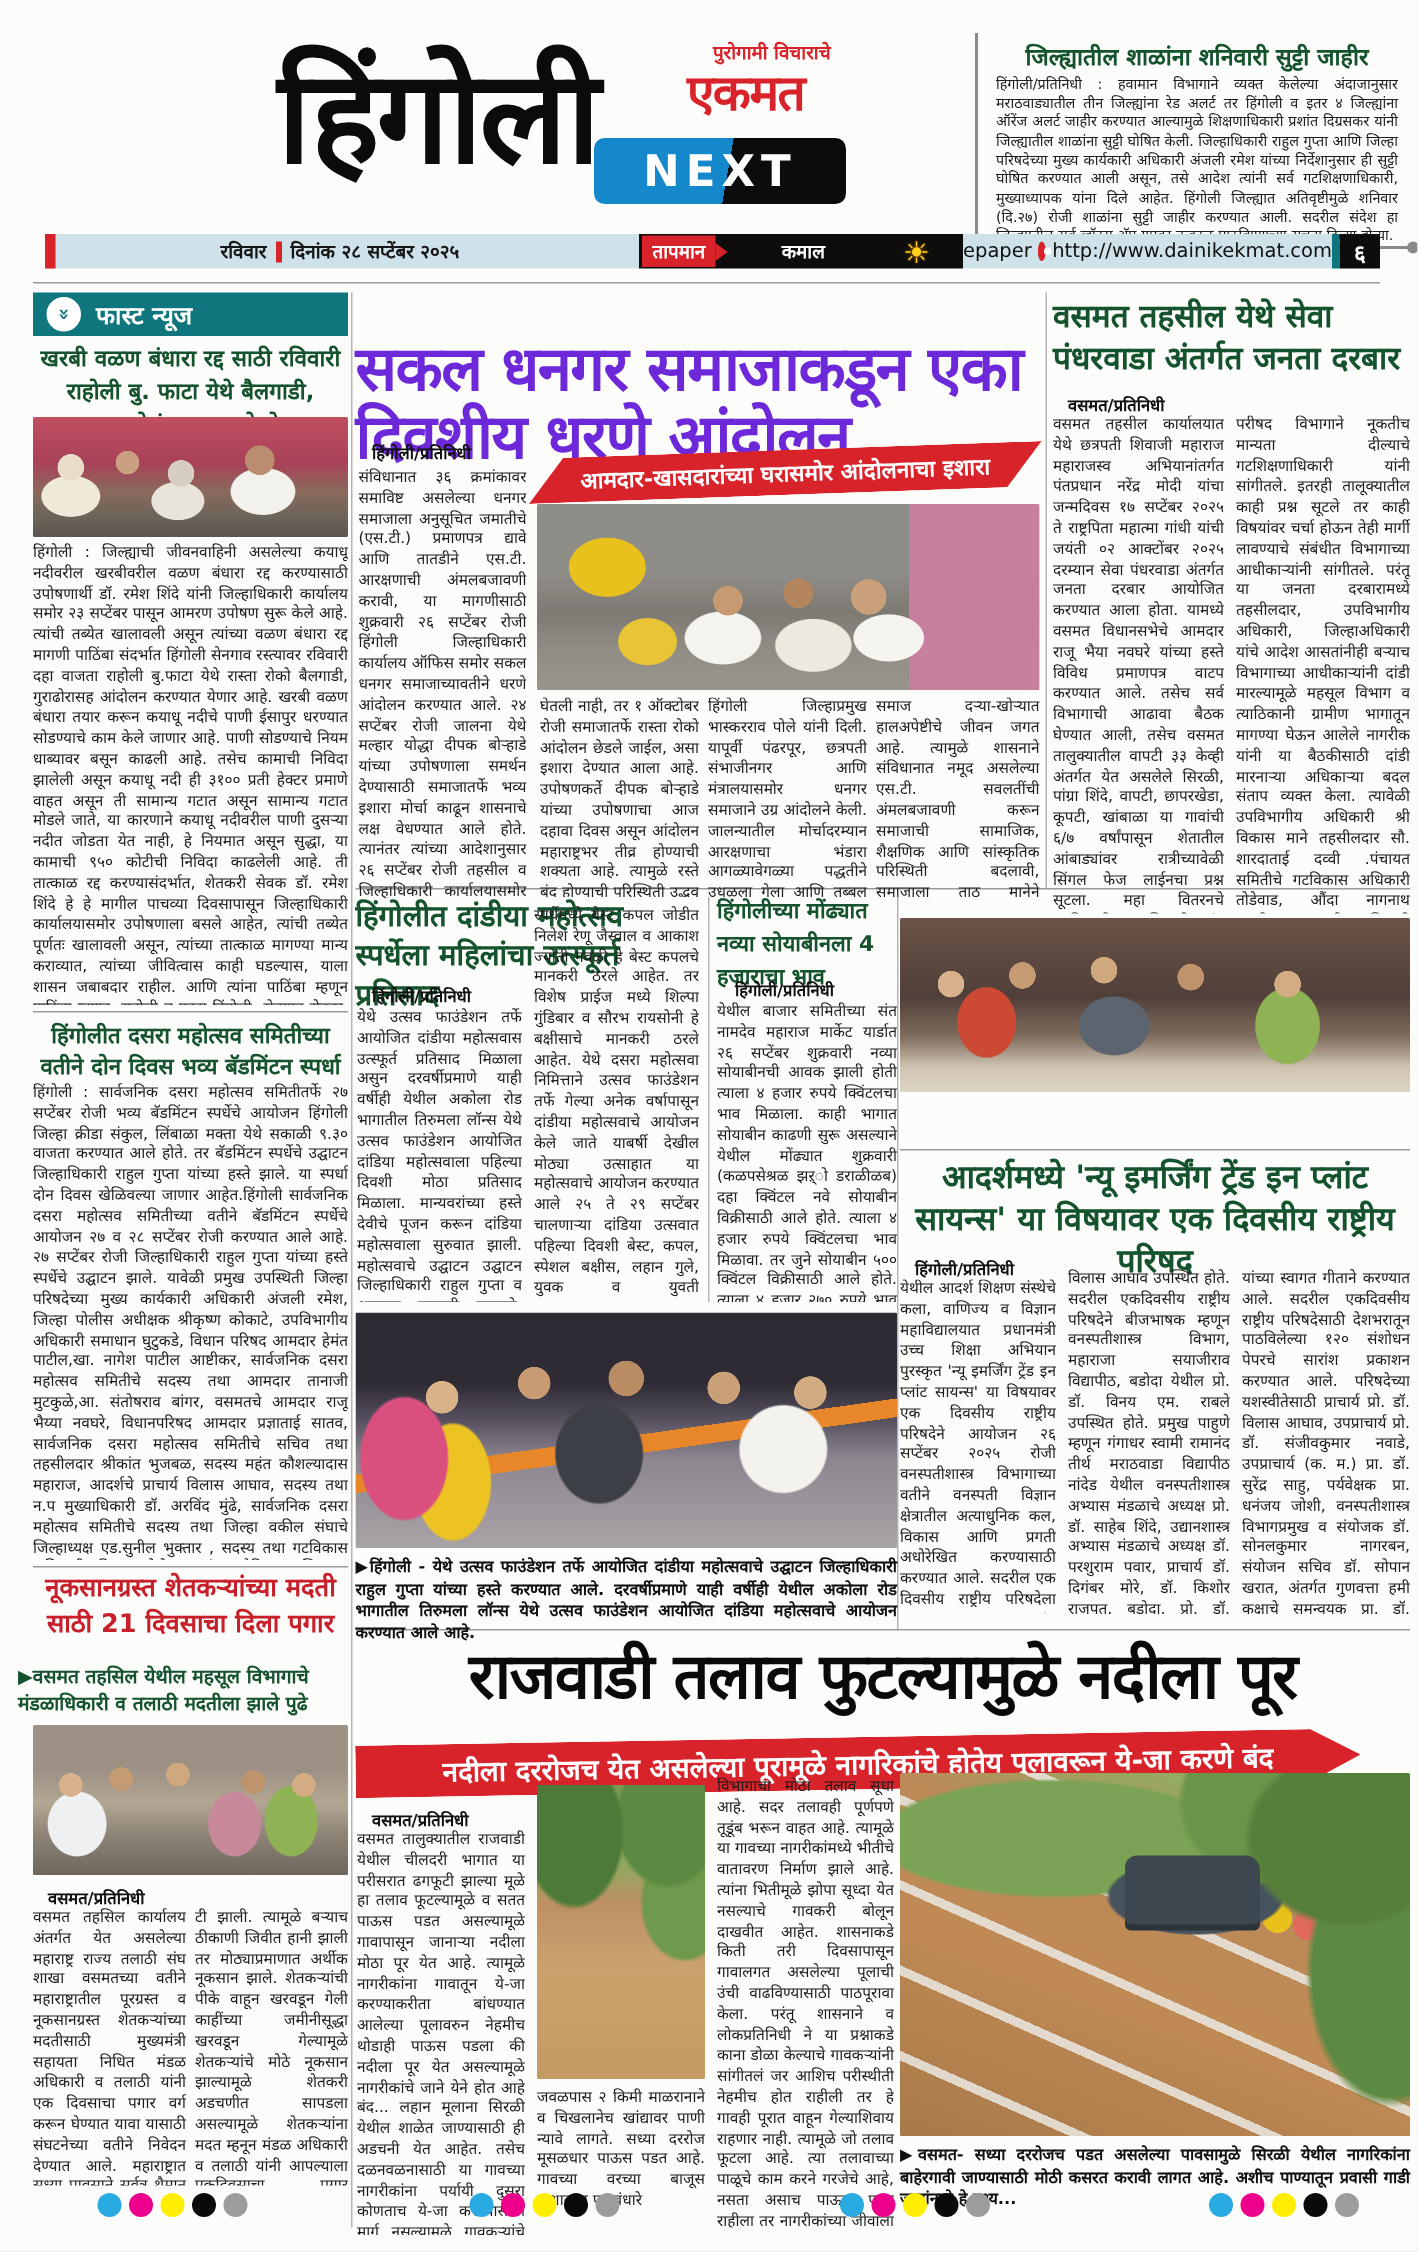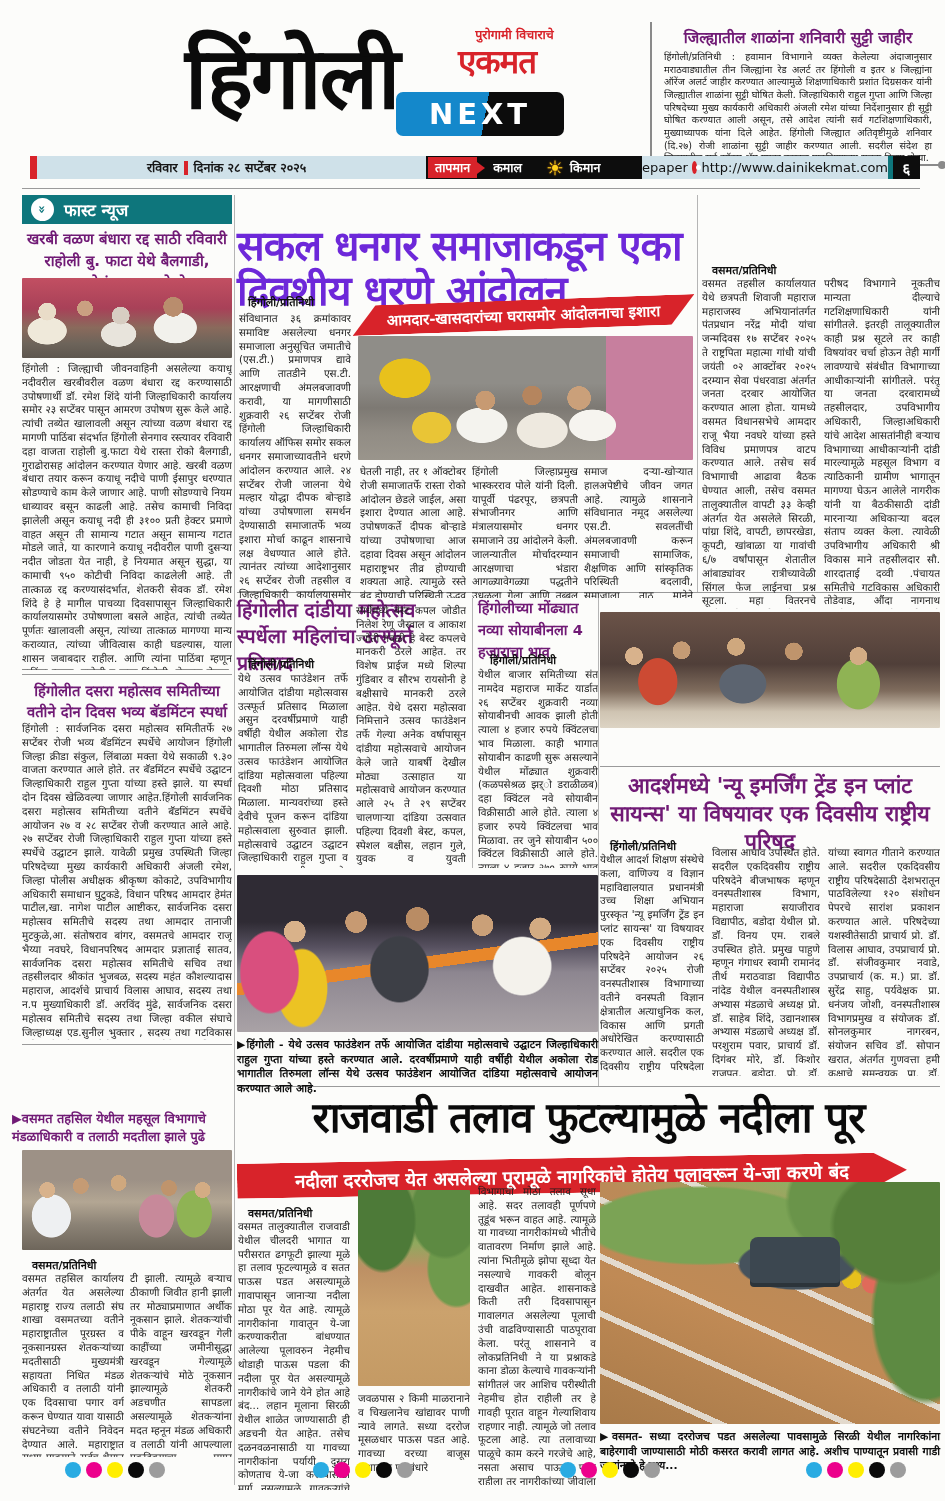--- a/index.html
+++ b/index.html
@@ -3,35 +3,35 @@
 <meta charset="utf-8">
 <style>
   html,body{margin:0;padding:0;background:#e9e9e9;}
   .page{position:relative;width:945px;height:1501px;background:#fcfcfa;margin:0 auto;
         font-family:"DejaVu Sans",sans-serif;color:#161616;overflow:hidden;}
   .abs{position:absolute;}
   
   .body-txt{font-size:10.3px;line-height:1.34;text-align:justify;color:#1c1c1c;}
   .byline{font-size:11px;font-weight:bold;color:#101010;}
   .cap{font-size:10.8px;font-weight:bold;line-height:1.35;color:#101010;text-align:justify;}
-  .h-small{font-weight:bold;color:#701a75;line-height:1.45;}
+  .h-small{font-weight:bold;color:#14532d;line-height:1.45;}
   .masthead{font-size:86px;font-weight:800;color:#0b0b0b;letter-spacing:-2px;}
   .rule-h{background:#9a9a9a;height:1px;}
   .rule-v{background:#b5b5b5;width:1px;}
   
   .brand-tag{color:#d8232a;font-weight:bold;font-size:12.5px;text-align:center;}
   .brand{color:#d8232a;font-weight:800;font-size:33px;letter-spacing:-1px;text-align:right;}
   .next-logo{background:linear-gradient(100deg,#1488cb 0 53%,#0c0c0c 53%);border-radius:7px;
              display:flex;align-items:center;justify-content:center;}
   .next-logo span{color:#fff;font-weight:800;font-size:29px;letter-spacing:4px;}
   .notice-box{border-left:2px solid #8a8a8a;border-bottom:2px solid #8a8a8a;padding:6px 10px 10px 12px;}
   .notice-box:after{content:"";position:absolute;right:-4px;bottom:-5px;width:8px;height:8px;border-radius:50%;background:#8a8a8a;}
   
   .datebar-blue{background:#cfe1e9;display:flex;align-items:center;}
-  .datebar-black{background:#0d0d0d;display:flex;align-items:center;color:#fff;}
+  .datebar-black{background:#0d0d0d;display:flex;align-items:center;color:#fff;gap:28px;}
   .temp-box{background:#d8232a;color:#fff;font-weight:bold;font-size:12.5px;padding:2px 7px;position:relative;}
   .temp-box:after{content:"";position:absolute;right:-8px;top:50%;transform:translateY(-50%);
      border-left:8px solid #d8232a;border-top:6px solid transparent;border-bottom:6px solid transparent;}
   .sun{color:#ffd21c;font-size:20px;text-shadow:0 0 2px #e8860a;}
   .pageno{background:#0d0d0d;color:#fff;font-weight:bold;font-size:15px;display:flex;align-items:center;justify-content:center;}
   .epaper-ic{display:inline-block;width:13px;height:13px;border-radius:50%;background:#d8232a;position:relative;margin:0 4px;vertical-align:-2px;}
   .epaper-ic:after{content:"";position:absolute;left:4px;top:4px;width:5px;height:5px;border-radius:50%;background:#fff;}
   
   .fn-bar{background:#0e767c;display:flex;align-items:center;color:#fff;}
   .fn-icon{width:19px;height:19px;border:2px solid #fff;border-radius:50%;background:#fff;color:#0e767c;
@@ -169,36 +169,38 @@
       </span>
     <span style="margin-left:10px;font-weight:bold;font-size:16.5px;">फास्ट न्यूज</span>
   </div>
   <div class="abs h-small" style="left:22px;top:229px;width:210px;font-size:15px;text-align:center;">खरबी वळण बंधारा रद्द साठी रविवारी राहोली बु. फाटा येथे बैलगाडी, गुराढोरांचा रास्ता रोको</div>
   <div class="abs photo ph-fast1" style="left:22px;top:278px;width:210px;height:80px;"></div>
   <div class="abs body-txt" style="left:22px;top:362px;width:210px;height:308px;overflow:hidden;">हिंगोली : जिल्ह्याची जीवनवाहिनी असलेल्या कयाधू नदीवरील खरबीवरील वळण बंधारा रद्द करण्यासाठी उपोषणार्थी डॉ. रमेश शिंदे यांनी जिल्हाधिकारी कार्यालय समोर २३ सप्टेंबर पासून आमरण उपोषण सुरू केले आहे. त्यांची तब्येत खालावली असून त्यांच्या वळण बंधारा रद्द मागणी पाठिंबा संदर्भात हिंगोली सेनगाव रस्त्यावर रविवारी दहा वाजता राहोली बु.फाटा येथे रास्ता रोको बैलगाडी, गुराढोरासह आंदोलन करण्यात येणार आहे. खरबी वळण बंधारा तयार करून कयाधू नदीचे पाणी ईसापुर धरण्यात सोडण्याचे काम केले जाणार आहे. पाणी सोडण्याचे नियम धाब्यावर बसून काढली आहे. तसेच कामाची निविदा झालेली असून कयाधू नदी ही ३१०० प्रती हेक्टर प्रमाणे वाहत असून ती सामान्य गटात असून सामान्य गटात मोडले जाते, या कारणाने कयाधू नदीवरील पाणी दुसऱ्या नदीत जोडता येत नाही, हे नियमात असून सुद्धा, या कामाची ९५० कोटीची निविदा काढलेली आहे. ती तात्काळ रद्द करण्यासंदर्भात, शेतकरी सेवक डॉ. रमेश शिंदे हे हे मागील पाचव्या दिवसापासून जिल्हाधिकारी कार्यालयासमोर उपोषणाला बसले आहेत, त्यांची तब्येत पूर्णतः खालावली असून, त्यांच्या तात्काळ मागण्या मान्य कराव्यात, त्यांच्या जीवित्वास काही घडल्यास, याला शासन जबाबदार राहील. आणि त्यांना पाठिंबा म्हणून पाठिंबा म्हणून, राहोली बु फाटा हिंगोली -सेनगाव रोडवर, २८ सप्टेंबर रोज रविवार सकाळी १० वाजता रास्ता रोको बैलगाडी गुराढोरासहित आंदोलन करण्यात येणार आहे. बाबावतचे निवेदन जिल्हाधिकाऱ्यांना माधव कोरडे,एकनाथ शिंदे,भारत मांडगे,सुधीर खाडेकर, रवी डोरले आदी शेतकऱ्यांच्या स्वाक्षरी आहेत.</div>
 
   <div class="abs h-small" style="left:22px;top:680px;width:210px;font-size:14.8px;text-align:center;">हिंगोलीत दसरा महोत्सव समितीच्या वतीने दोन दिवस भव्य बॅडमिंटन स्पर्धा</div>
   <div class="abs body-txt" style="left:22px;top:722px;width:210px;height:318px;overflow:hidden;">हिंगोली : सार्वजनिक दसरा महोत्सव समितीतर्फे २७ सप्टेंबर रोजी भव्य बॅडमिंटन स्पर्धेचे आयोजन हिंगोली जिल्हा क्रीडा संकुल, लिंबाळा मक्ता येथे सकाळी ९.३० वाजता करण्यात आले होते. तर बॅडमिंटन स्पर्धेचे उद्घाटन जिल्हाधिकारी राहुल गुप्ता यांच्या हस्ते झाले. या स्पर्धा दोन दिवस खेळिवल्या जाणार आहेत.हिंगोली सार्वजनिक दसरा महोत्सव समितीच्या वतीने बॅडमिंटन स्पर्धेचे आयोजन २७ व २८ सप्टेंबर रोजी करण्यात आले आहे. २७ सप्टेंबर रोजी जिल्हाधिकारी राहुल गुप्ता यांच्या हस्ते स्पर्धेचे उद्घाटन झाले. यावेळी प्रमुख उपस्थिती जिल्हा परिषदेच्या मुख्य कार्यकारी अधिकारी अंजली रमेश, जिल्हा पोलीस अधीक्षक श्रीकृष्ण कोकाटे, उपविभागीय अधिकारी समाधान घुटुकडे, विधान परिषद आमदार हेमंत पाटील,खा. नागेश पाटील आष्टीकर, सार्वजनिक दसरा महोत्सव समितीचे सदस्य तथा आमदार तानाजी मुटकुळे,आ. संतोषराव बांगर, वसमतचे आमदार राजू भैय्या नवघरे, विधानपरिषद आमदार प्रज्ञाताई सातव, सार्वजनिक दसरा महोत्सव समितीचे सचिव तथा तहसीलदार श्रीकांत भुजबळ, सदस्य महंत कौशल्यादास महाराज, आदर्शचे प्राचार्य विलास आघाव, सदस्य तथा न.प मुख्याधिकारी डॉ. अरविंद मुंढे, सार्वजनिक दसरा महोत्सव समितीचे सदस्य तथा जिल्हा वकील संघाचे जिल्हाध्यक्ष एड.सुनील भुक्तार , सदस्य तथा गटविकास अधिकारी विष्णू भोजे, स्वातंत्र्य सैनिक माणिकराव टाकळगव्हाणकर आदी उपस्थित होते. ही बॅडमिंटन स्पर्धेचे आयोजक हिंगोली सार्वजनिक दसरा महोत्सव समिती व हिंगोली जिल्हा अमॅच्युअर बॅडमिंटन असोसिएशनचे कार्तिक यादव,सचिन चौधरी यांनी केले आहे.</div>
 
+  <div class="abs h-small hl-red" style="left:22px;top:1048px;width:210px;font-size:17px;text-align:center;line-height:1.4;">नूकसानग्रस्त शेतकऱ्यांच्या मदती साठी 21 दिवसाचा दिला पगार</div>
   <div class="abs h-small" style="left:12px;top:1110px;width:210px;font-size:12.8px;text-align:left;line-height:1.4;">▶वसमत तहसिल येथील महसूल विभागाचे मंडळाधिकारी व तलाठी मदतीला झाले पुढे</div>
   <div class="abs photo ph-office" style="left:22px;top:1150px;width:210px;height:100px;"></div>
   <div class="abs byline" style="left:32px;top:1257px;">वसमत/प्रतिनिधी</div>
   <div class="abs body-txt" style="left:22px;top:1272px;width:102px;height:185px;overflow:hidden;">वसमत तहसिल कार्यालय अंतर्गत येत असलेल्या महाराष्ट्र राज्य तलाठी संघ शाखा वसमतच्या वतीने महाराष्ट्रातील पूरग्रस्त व नूकसानग्रस्त शेतकऱ्यांच्या मदतीसाठी मुख्यमंत्री सहायता निधित मंडळ अधिकारी व तलाठी यांनी एक दिवसाचा पगार वर्ग करून घेण्यात यावा यासाठी संघटनेच्या वतीने निवेदन देण्यात आले. महाराष्ट्रात सध्या पावसाने सर्वत्र थैमान घातलेले आहे काही जागी ढगफु</div>
   <div class="abs body-txt" style="left:130px;top:1272px;width:102px;height:185px;overflow:hidden;">टी झाली. त्यामूळे बऱ्याच ठीकाणी जिवीत हानी झाली तर मोठ्याप्रमाणात अर्थीक नूकसान झाले. शेतकऱ्यांची पीके वाहून खरवडून गेली काहींच्या जमीनीसूद्धा खरवडून गेल्यामूळे शेतकऱ्यांचे मोठे नूकसान झाल्यामूळे शेतकरी अडचणीत सापडला असल्यामूळे शेतकऱ्यांना मदत म्हनून मंडळ अधिकारी व तलाठी यांनी आपल्याला एकदिवसाचा पगार शेतकऱ्यांच्या मदतीसाठी दिल्यामूळे त्यांच्याबदल सहानूभुती निर्माण झाली. या वेळी मंडळ अधिकारी तलाठी हे उपस्थित होते.</div>
 
   <div class="abs" style="left:237px;top:196px;width:458px;font-size:41px;font-weight:800;line-height:1.1;color:#6d28d9;letter-spacing:-1px;margin-top:28px;">सकल धनगर समाजाकडून एका दिवशीय धरणे आंदोलन</div>
   <div class="abs byline" style="left:248px;top:294px;">हिंगोली/प्रतिनिधी</div>
   <div class="abs banner" style="left:352px;top:300px;width:343px;height:30px;font-size:15px;
        clip-path:polygon(7% 0,100% 0,93% 100%,0 100%);transform:rotate(-2deg);">आमदार-खासदारांच्या घरासमोर आंदोलनाचा इशारा</div>
   <div class="abs photo ph-protest" style="left:358px;top:336px;width:335px;height:124px;"></div>
   <div class="abs body-txt" style="left:239px;top:312px;width:112px;height:288px;overflow:hidden;">संविधानात ३६ क्रमांकावर समाविष्ट असलेल्या धनगर समाजाला अनुसूचित जमातीचे (एस.टी.) प्रमाणपत्र द्यावे आणि तातडीने एस.टी. आरक्षणाची अंमलबजावणी करावी, या मागणीसाठी शुक्रवारी २६ सप्टेंबर रोजी हिंगोली जिल्हाधिकारी कार्यालय ऑफिस समोर सकल धनगर समाजाच्यावतीने धरणे आंदोलन करण्यात आले. २४ सप्टेंबर रोजी जालना येथे मल्हार योद्धा दीपक बोऱ्हाडे यांच्या उपोषणाला समर्थन देण्यासाठी समाजातर्फे भव्य इशारा मोर्चा काढून शासनाचे लक्ष वेधण्यात आले होते. त्यानंतर त्यांच्या आदेशानुसार २६ सप्टेंबर रोजी तहसील व जिल्हाधिकारी कार्यालयासमोर धरणे आंदोलन, तर २९ सप्टेंबर रोजी आमदार-खासदारांच्या घरासमोर आंदोलन होणार आहे. शासनाने अद्याप मागण्यांची दखल</div>
   <div class="abs body-txt" style="left:360px;top:465px;width:106px;height:133px;overflow:hidden;">घेतली नाही, तर १ ऑक्टोबर रोजी समाजातर्फे रास्ता रोको आंदोलन छेडले जाईल, असा इशारा देण्यात आला आहे. उपोषणकर्ते दीपक बोऱ्हाडे यांच्या उपोषणाचा आज दहावा दिवस असून आंदोलन महाराष्ट्रभर तीव्र होण्याची शक्यता आहे. त्यामुळे रस्ते बंद होण्याची परिस्थिती उद्भवू शकते, अशी माहिती मल्हार सेना</div>
   <div class="abs body-txt" style="left:472px;top:465px;width:106px;height:133px;overflow:hidden;">हिंगोली जिल्हाप्रमुख भास्करराव पोले यांनी दिली. यापूर्वी पंढरपूर, छत्रपती संभाजीनगर आणि मंत्रालयासमोर धनगर समाजाने उग्र आंदोलने केली. जालन्यातील मोर्चादरम्यान आरक्षणाचा भंडारा आगळ्यावेगळ्या पद्धतीने उधळला गेला आणि तब्बल पाच तास चाललेल्या मोर्चामुळे शासन खडबडून जागे झाले होते. धनगर</div>
   <div class="abs body-txt" style="left:584px;top:465px;width:109px;height:133px;overflow:hidden;">समाज दऱ्या-खोऱ्यात हालअपेष्टीचे जीवन जगत आहे. त्यामुळे शासनाने संविधानात नमूद असलेल्या एस.टी. सवलतींची अंमलबजावणी करून समाजाची सामाजिक, शैक्षणिक आणि सांस्कृतिक परिस्थिती बदलावी, समाजाला ताठ मानेने जगण्यासाठी नवी दिशा द्यावी, अशी मागणी आंदोलनकर्त्यांनी केली.</div>
 
+  <div class="abs h-small" style="left:702px;top:197px;width:238px;font-size:21px;line-height:1.35;">वसमत तहसील येथे सेवा पंधरवाडा अंतर्गत जनता दरबार</div>
   <div class="abs byline" style="left:712px;top:262px;">वसमत/प्रतिनिधी</div>
   <div class="abs body-txt" style="left:702px;top:277px;width:114px;height:332px;overflow:hidden;">वसमत तहसील कार्यालयात येथे छत्रपती शिवाजी महाराज महाराजस्व अभियानांतर्गत पंतप्रधान नरेंद्र मोदी यांचा जन्मदिवस १७ सप्टेंबर २०२५ ते राष्ट्रपिता महात्मा गांधी यांची जयंती ०२ आक्टोंबर २०२५ दरम्यान सेवा पंधरवाडा अंतर्गत जनता दरबार आयोजित करण्यात आला होता. यामध्ये वसमत विधानसभेचे आमदार राजू भैया नवघरे यांच्या हस्ते विविध प्रमाणपत्र वाटप करण्यात आले. तसेच सर्व विभागाची आढावा बैठक घेण्यात आली, तसेच वसमत तालुक्यातील वापटी ३३ केव्ही अंतर्गत येत असलेले सिरळी, पांग्रा शिंदे, वापटी, छापरखेडा, कूपटी, खांबाळा या गावांची ६/७ वर्षांपासून शेतातील आंबाड्यांवर रात्रीच्यावेळी सिंगल फेज लाईनचा प्रश्न सूटला. महा वितरनचे उपविभागीय अधिकारी नंद साहेब यांनी एका आढवड्यात सिंगल फेस चालू करून देतो आसे अस्वासन दिले. तसेच सिरळी येथील जिल्हा परिषद शाळेला वर्गखोल्या नसल्या त्या वर्गखोल्या नाही जिल्हा</div>
   <div class="abs body-txt" style="left:824px;top:277px;width:116px;height:332px;overflow:hidden;">परीषद विभागाने नूकतीच मान्यता दील्याचे गटशिक्षणाधिकारी यांनी सांगीतले. इतरही तालूक्यातील काही प्रश्न सूटले तर काही विषयांवर चर्चा होऊन तेही मार्गी लावण्याचे संबंधीत विभागाच्या आधीकाऱ्यांनी सांगीतले. परंतू या जनता दरबारामध्ये तहसीलदार, उपविभागीय अधिकारी, जिल्हाअधिकारी यांचे आदेश आसतांनीही बऱ्याच विभागाच्या आधीकाऱ्यांनी दांडी मारल्यामूळे महसूल विभाग व त्याठिकानी ग्रामीण भागातून मागण्या घेऊन आलेले नागरीक यांनी या बैठकीसाठी दांडी मारनाऱ्या अधिकाऱ्या बदल संताप व्यक्त केला. त्यावेळी उपविभागीय अधिकारी श्री विकास माने तहसीलदार सौ. शारदाताई दव्वी .पंचायत समितीचे गटविकास अधिकारी तोडेवाड, औंदा नागनाथ तहसीलदार .कृषी अधिकारी .महावितरणचे नंद साहेब आरोग्य विभागाचे डॉ गंगाधर काळे .व सर्वच विभागाचे अधिकारी कर्मचारी शेतकरी नागरीक उपस्थित होते .</div>
 
   <div class="abs h-small" style="left:237px;top:598px;width:232px;font-size:19.5px;line-height:1.35;">हिंगोलीत दांडीया महोत्सव स्पर्धेला महिलांचा उत्स्फूर्त प्रतिसाद</div>
   <div class="abs byline" style="left:248px;top:656px;">हिंगोली/प्रतिनिधी</div>
   <div class="abs body-txt" style="left:238px;top:672px;width:110px;height:196px;overflow:hidden;">येथे उत्सव फाउंडेशन तर्फे आयोजित दांडीया महोत्सवास उत्स्फूर्त प्रतिसाद मिळाला असुन दरवर्षीप्रमाणे याही वर्षीही येथील अकोला रोड भागातील तिरुमला लॉन्स येथे उत्सव फाउंडेशन आयोजित दांडिया महोत्सवाला पहिल्या दिवशी मोठा प्रतिसाद मिळाला. मान्यवरांच्या हस्ते देवीचे पूजन करून दांडिया महोत्सवाला सुरुवात झाली. महोत्सवाचे उद्घाटन उद्घाटन जिल्हाधिकारी राहुल गुप्ता व आमदार तानाजी मुटकुळे, माजी नगराध्यक्ष बाबाराव बांगर यांच्या हस्ते झाले. पहिल्या दिवसाच्या</div>
   <div class="abs body-txt" style="left:356px;top:604px;width:110px;height:262px;overflow:hidden;">स्पर्धेमध्ये बेस्ट कपल जोडीत निलेश रेणू जैस्वाल व आकाश ज्योती गवळी हे बेस्ट कपलचे मानकरी ठरले आहेत. तर विशेष प्राईज मध्ये शिल्पा गुंडिबार व सौरभ रायसोनी हे बक्षीसाचे मानकरी ठरले आहेत. येथे दसरा महोत्सवा निमित्ताने उत्सव फाउंडेशन तर्फे गेल्या अनेक वर्षापासून दांडीया महोत्सवाचे आयोजन केले जाते याबर्षी देखील मोठ्या उत्साहात या महोत्सवाचे आयोजन करण्यात आले २५ ते २९ सप्टेंबर चालणाऱ्या दांडिया उत्सवात पहिल्या दिवशी बेस्ट, कपल, स्पेशल बक्षीस, लहान गुले, युवक व युवती आदींसाठी.स्पर्धा ठेवल्या असल्या स्पेश पोषाख प्राईज ठेवण्यात आले होते.</div>
 
   <div class="abs h-small" style="left:478px;top:598px;width:120px;font-size:14.5px;line-height:1.5;">हिंगोलीच्या मोंढ्यात नव्या सोयाबीनला 4 हजाराचा भाव</div>

